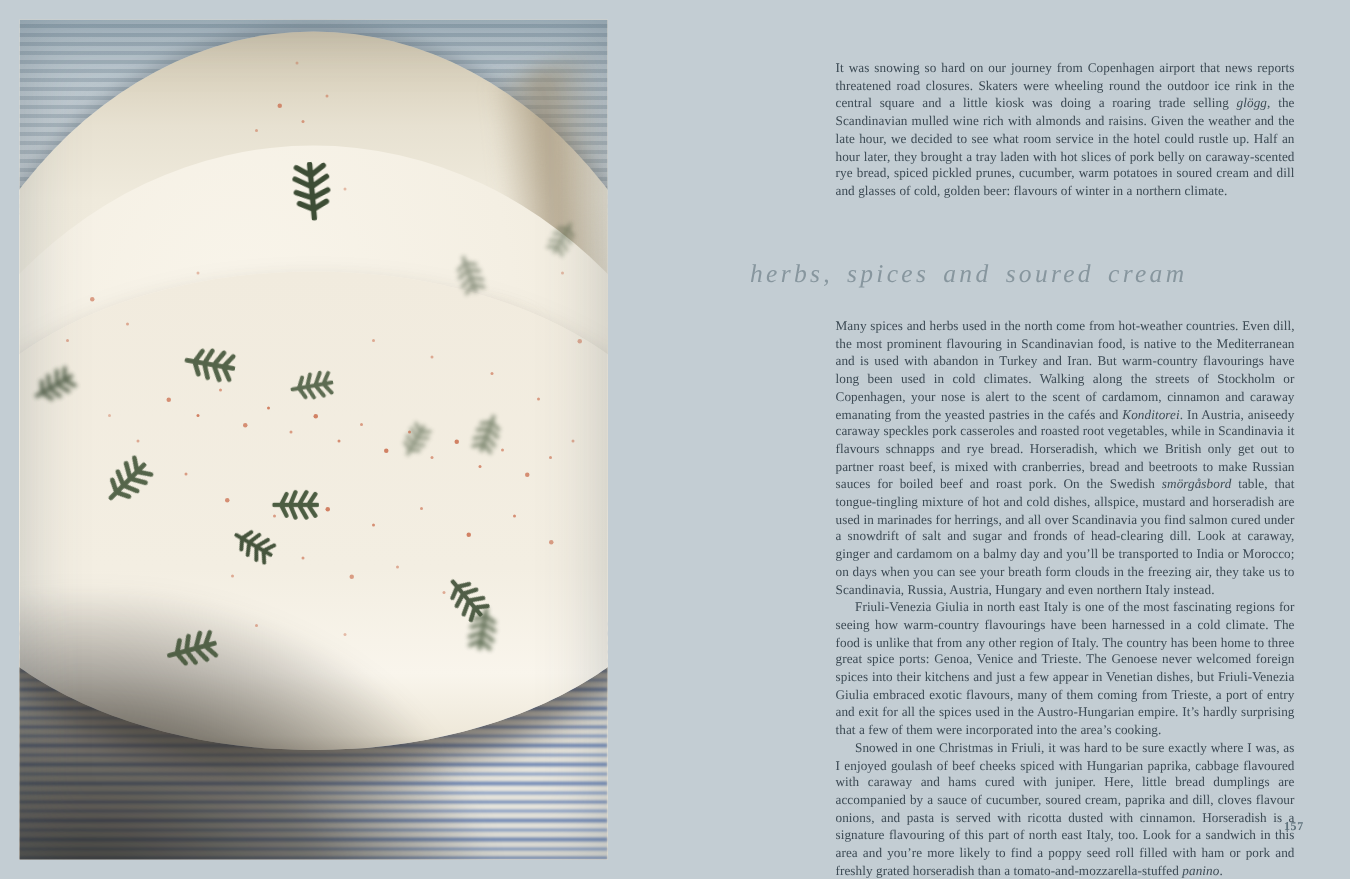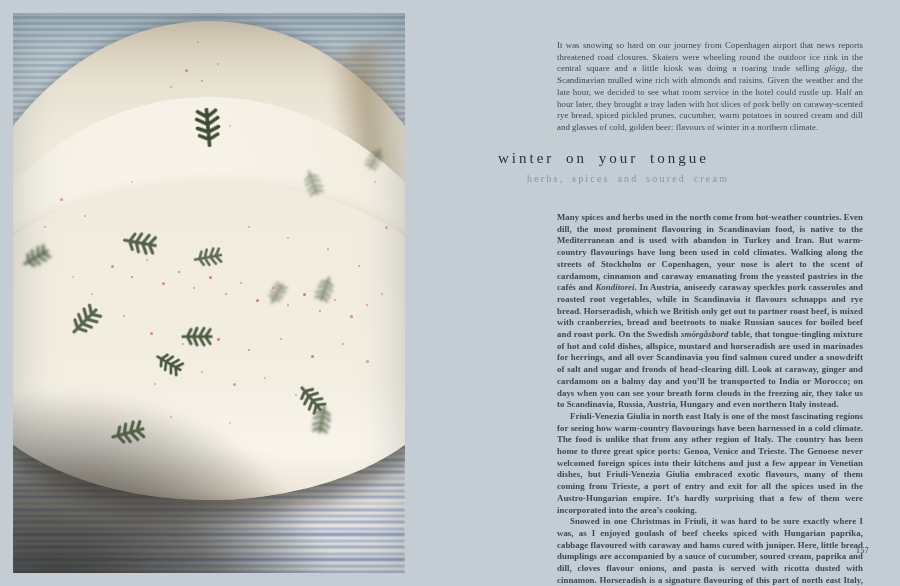--- a/index.html
+++ b/index.html
@@ -70,25 +70,25 @@
 
   
   .col{color:#3c4a54;text-align:justify;font-size:8.8px;line-height:11.7px;letter-spacing:.05px;}
   .intro{position:absolute;left:557px;top:40px;width:306px;}
   .intro p{margin:0;}
   .chapter-title{
     position:absolute;left:498px;top:150px;
     font-size:15px;letter-spacing:3px;word-spacing:5px;color:#26313a;
   }
   .chapter-subtitle{
-    position:absolute;left:527px;top:173px;
-    font-size:10px;letter-spacing:2.2px;word-spacing:3px;color:#87969e;
+    position:absolute;left:500px;top:173px;
+    font-size:17px;letter-spacing:2.2px;word-spacing:3px;color:#87969e;font-style:italic;
   }
   .maintext{position:absolute;left:557px;top:212px;width:306px;}
-  .maintext p{margin:0;font-weight:bold;}
+  .maintext p{margin:0;}
   .maintext p.indent{text-indent:13px;}
   .pagenum{position:absolute;left:856px;top:546px;font-size:8px;color:#5e717b;letter-spacing:.4px;font-weight:bold;}
 </style>
 </head>
 <body>
 
 <div class="spread">
 
   <div class="photo">
     <div class="layer fabric-top"></div>
@@ -195,21 +195,20 @@
         <div class="dot" style="left: 40%; top: 72%; width: 2px; height: 2px; background: rgb(201, 103, 69); opacity: 0.5;"></div>
         <div class="dot" style="left: 55%; top: 73%; width: 2px; height: 2px; background: rgb(201, 103, 69); opacity: 0.4;"></div>
       </div>
     <div class="vignette layer"></div>
   </div>
 
   <div class="intro col">
     <p><span>It was snowing so hard on our journey from Copenhagen airport that news reports threatened road closures. Skaters were wheeling round the outdoor ice rink in the central square and a little kiosk was doing a roaring trade selling </span><em>glögg</em><span>, the Scandinavian mulled wine rich with almonds and raisins. Given the weather and the late hour, we decided to see what room service in the hotel could rustle up. Half an hour later, they brought a tray laden with hot slices of pork belly on caraway-scented rye bread, spiced pickled prunes, cucumber, warm potatoes in soured cream and dill and glasses of cold, golden beer: flavours of winter in a northern climate.</span></p>
   </div>
 
-  <div class="chapter-title">winter on your tongue</div>
   <div class="chapter-subtitle">herbs, spices and soured cream</div>
 
   <div class="maintext col">
     <p><span>Many spices and herbs used in the north come from hot-weather countries. Even dill, the most prominent flavouring in Scandinavian food, is native to the Mediterranean and is used with abandon in Turkey and Iran. But warm-country flavourings have long been used in cold climates. Walking along the streets of Stockholm or Copenhagen, your nose is alert to the scent of cardamom, cinnamon and caraway emanating from the yeasted pastries in the cafés and </span><em>Konditorei</em><span>. In Austria, aniseedy caraway speckles pork casseroles and roasted root vegetables, while in Scandinavia it flavours schnapps and rye bread. Horseradish, which we British only get out to partner roast beef, is mixed with cranberries, bread and beetroots to make Russian sauces for boiled beef and roast pork. On the Swedish </span><em>smörgåsbord</em><span> table, that tongue-tingling mixture of hot and cold dishes, allspice, mustard and horseradish are used in marinades for herrings, and all over Scandinavia you find salmon cured under a snowdrift of salt and sugar and fronds of head-clearing dill. Look at caraway, ginger and cardamom on a balmy day and you’ll be transported to India or Morocco; on days when you can see your breath form clouds in the freezing air, they take us to Scandinavia, Russia, Austria, Hungary and even northern Italy instead.</span></p>
     <p class="indent"><span>Friuli-Venezia Giulia in north east Italy is one of the most fascinating regions for seeing how warm-country flavourings have been harnessed in a cold climate. The food is unlike that from any other region of Italy. The country has been home to three great spice ports: Genoa, Venice and Trieste. The Genoese never welcomed foreign spices into their kitchens and just a few appear in Venetian dishes, but Friuli-Venezia Giulia embraced exotic flavours, many of them coming from Trieste, a port of entry and exit for all the spices used in the Austro-Hungarian empire. It’s hardly surprising that a few of them were incorporated into the area’s cooking.</span></p>
     <p class="indent"><span>Snowed in one Christmas in Friuli, it was hard to be sure exactly where I was, as I enjoyed goulash of beef cheeks spiced with Hungarian paprika, cabbage flavoured with caraway and hams cured with juniper. Here, little bread dumplings are accompanied by a sauce of cucumber, soured cream, paprika and dill, cloves flavour onions, and pasta is served with ricotta dusted with cinnamon. Horseradish is a signature flavouring of this part of north east Italy, too. Look for a sandwich in this area and you’re more likely to find a poppy seed roll filled with ham or pork and freshly grated horseradish than a tomato-and-mozzarella-stuffed </span><em>panino</em><span>.</span></p>
   </div>
 
   <div class="pagenum">157</div>
 

